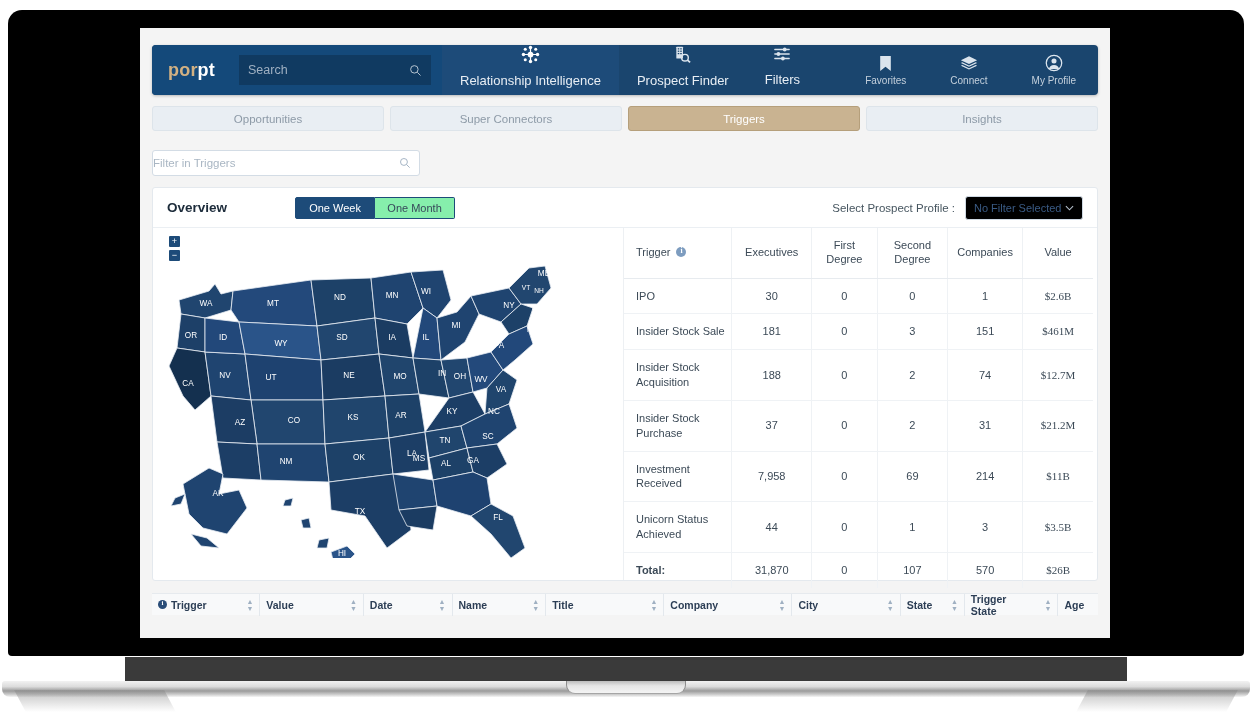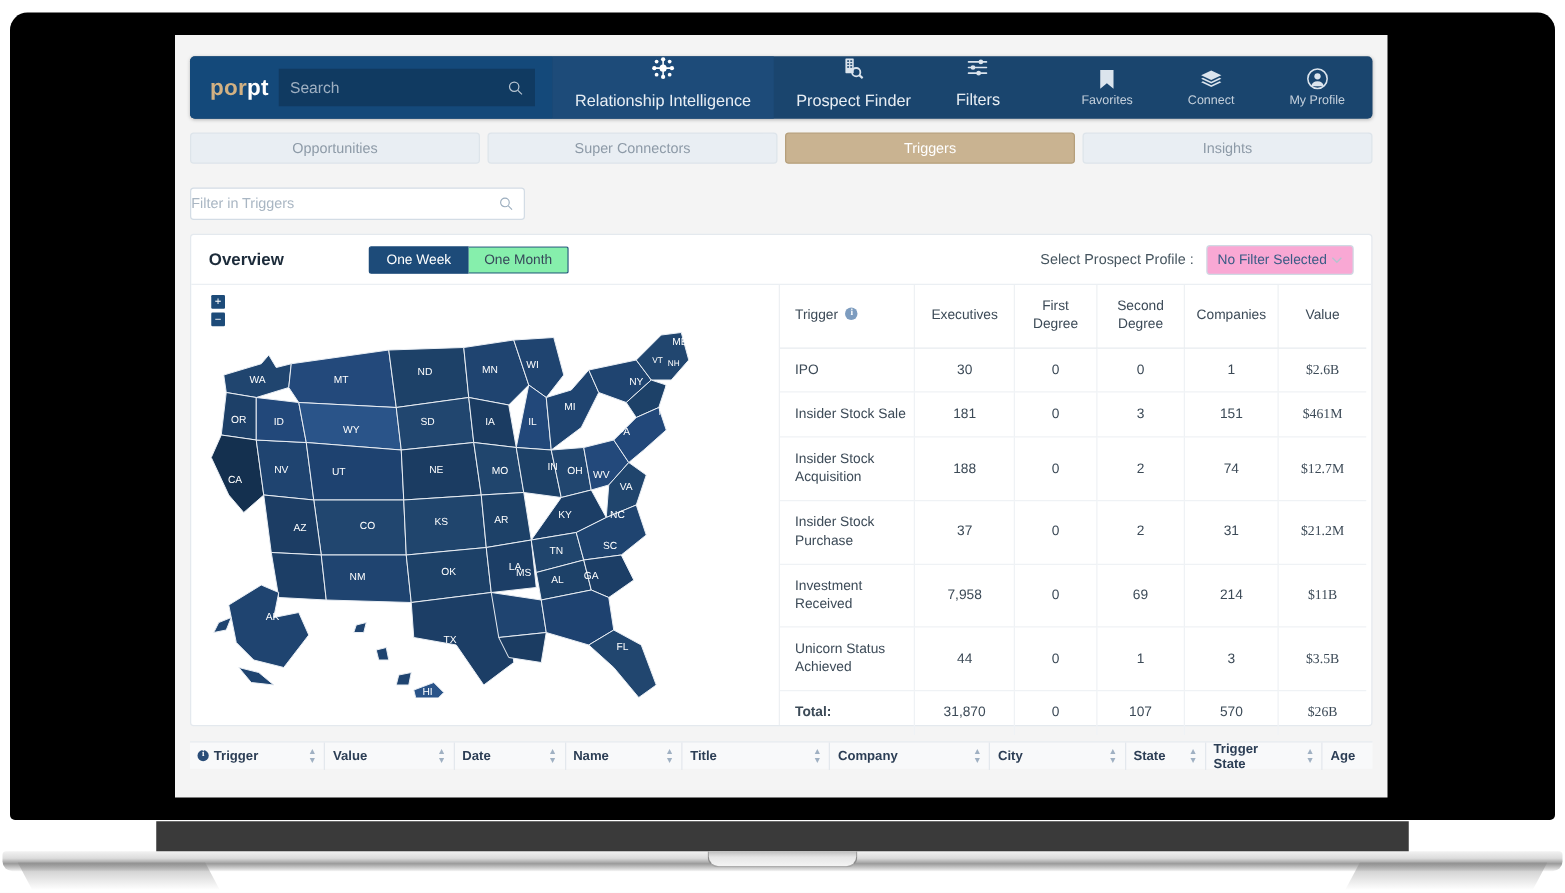--- a/index.html
+++ b/index.html
@@ -76,21 +76,21 @@
     background: #14497a;
     display: flex; align-items: center;
     padding: 0 14px 0 16px;
     width: 290px;
   }
   .logo { font-size: 18px; font-weight: bold; letter-spacing: .2px; }
   .logo .gold { color: #d2b183; }
   .logo .wht  { color: #ffffff; }
 
   .search-box {
-    margin-left: 8px;
+    margin-left: 24px;
     flex: 1;
     height: 30px;
     background: #103a61;
     border-radius: 0;
     display: flex; align-items: center;
     padding: 0 9px;
   }
   .search-box input {
     flex: 1; border: 0; outline: 0; background: transparent;
     color: #cdd7e2; font-size: 12.5px;
@@ -169,21 +169,21 @@
   .seg-btn:last-child  { border-radius: 0 2px 2px 0; border-left: 0; }
 
   .profile-sel { margin-left: auto; display: flex; align-items: center; gap: 10px; }
   .profile-lbl { font-size: 11.5px; color: #46555f; }
   .dropdown {
     width: 118px; height: 24px;
     border: 1px solid #cfd9e3; border-radius: 3px;
     display: flex; align-items: center; justify-content: space-between;
     padding: 0 8px;
     font-size: 11px; color: #3a5b85;
-    background: #f9a8d4; cursor: pointer;
+    background: #000000; cursor: pointer;
   }
   .caret { color: #b6c2ce; font-size: 9px; }
 
   
   .panel-body { display: flex; height: 352px; }
   .map-wrap { position: relative; width: 470px; padding: 8px 0 0 10px; }
 
   .zoom-ctrls { position: absolute; left: 16px; top: 8px; z-index: 3; }
   .zbtn {
     width: 11px; height: 11px; margin-bottom: 3px;

